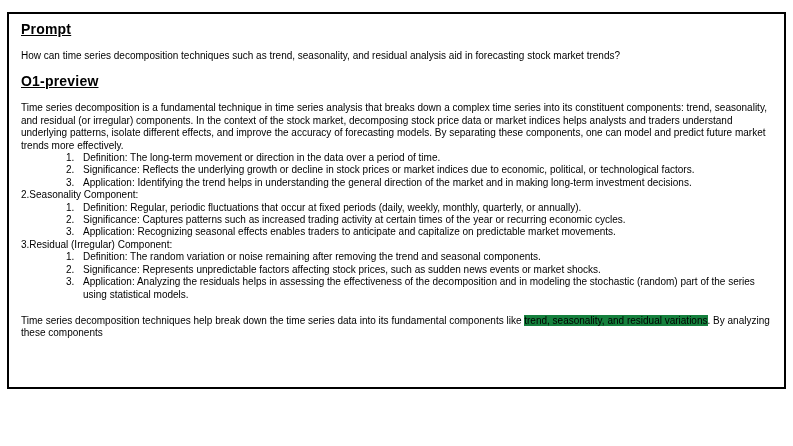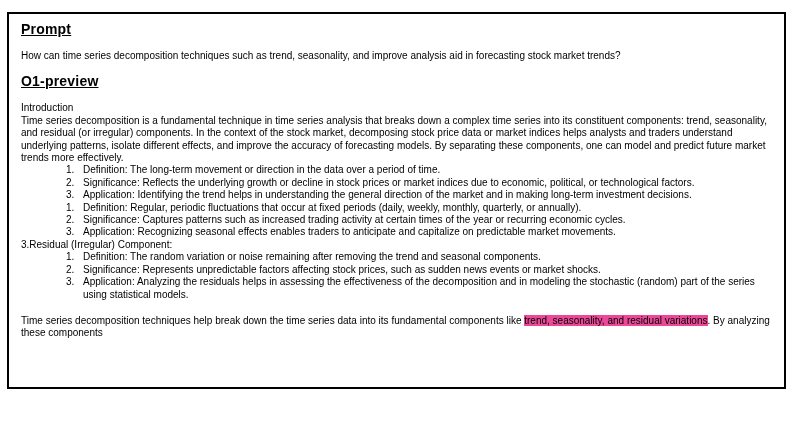--- a/index.html
+++ b/index.html
@@ -41,48 +41,48 @@
   .model-block ol li { padding-left: 6px; }
   .answer { padding-bottom: 4px; }
   .hl {  }
 </style>
 </head>
 <body>
 
 <div class="doc">
 
   <div class="heading">Prompt</div>
-  <div class="body question">How can time series decomposition techniques such as trend, seasonality, and improve analysis aid in forecasting stock market trends?</div>
+  <div class="body question">How can time series decomposition techniques such as trend, seasonality, and residual analysis aid in forecasting stock market trends?</div>
 
   <div class="heading">O1-preview</div>
   <div class="body model-block">
-    <div>Introduction</div>
     <div>Time series decomposition is a fundamental technique in time series analysis that breaks down a complex time series into its constituent components: trend, seasonality, and residual (or irregular) components. In the context of the stock market, decomposing stock price data or market indices helps analysts and traders understand underlying patterns, isolate different effects, and improve the accuracy of forecasting models. By separating these components, one can model and predict future market trends more effectively.</div>
 
     <div>
       <ol>
         <li>Definition: The long-term movement or direction in the data over a period of time.</li>
         <li>Significance: Reflects the underlying growth or decline in stock prices or market indices due to economic, political, or technological factors.</li>
         <li>Application: Identifying the trend helps in understanding the general direction of the market and in making long-term investment decisions.</li>
       </ol>
     </div>
 
     <div>
+      <div>2.Seasonality Component:</div>
       <ol>
         <li>Definition: Regular, periodic fluctuations that occur at fixed periods (daily, weekly, monthly, quarterly, or annually).</li>
         <li>Significance: Captures patterns such as increased trading activity at certain times of the year or recurring economic cycles.</li>
         <li>Application: Recognizing seasonal effects enables traders to anticipate and capitalize on predictable market movements.</li>
       </ol>
     </div>
 
     <div>
       <div>3.Residual (Irregular) Component:</div>
       <ol>
         <li>Definition: The random variation or noise remaining after removing the trend and seasonal components.</li>
         <li>Significance: Represents unpredictable factors affecting stock prices, such as sudden news events or market shocks.</li>
         <li>Application: Analyzing the residuals helps in assessing the effectiveness of the decomposition and in modeling the stochastic (random) part of the series using statistical models.</li>
       </ol>
     </div>
   </div>
 
-  <div class="body answer"><span>Time series decomposition techniques help break down the time series data into its fundamental components like </span><span class="hl" style="background-color: #ec4899;">trend, seasonality, and residual variations</span><span>. By analyzing these components </span></div>
+  <div class="body answer"><span>Time series decomposition techniques help break down the time series data into its fundamental components like </span><span class="hl" style="background-color: #15803d;">trend, seasonality, and residual variations</span><span>. By analyzing these components </span></div>
 
 </div>
 
 </body></html>

